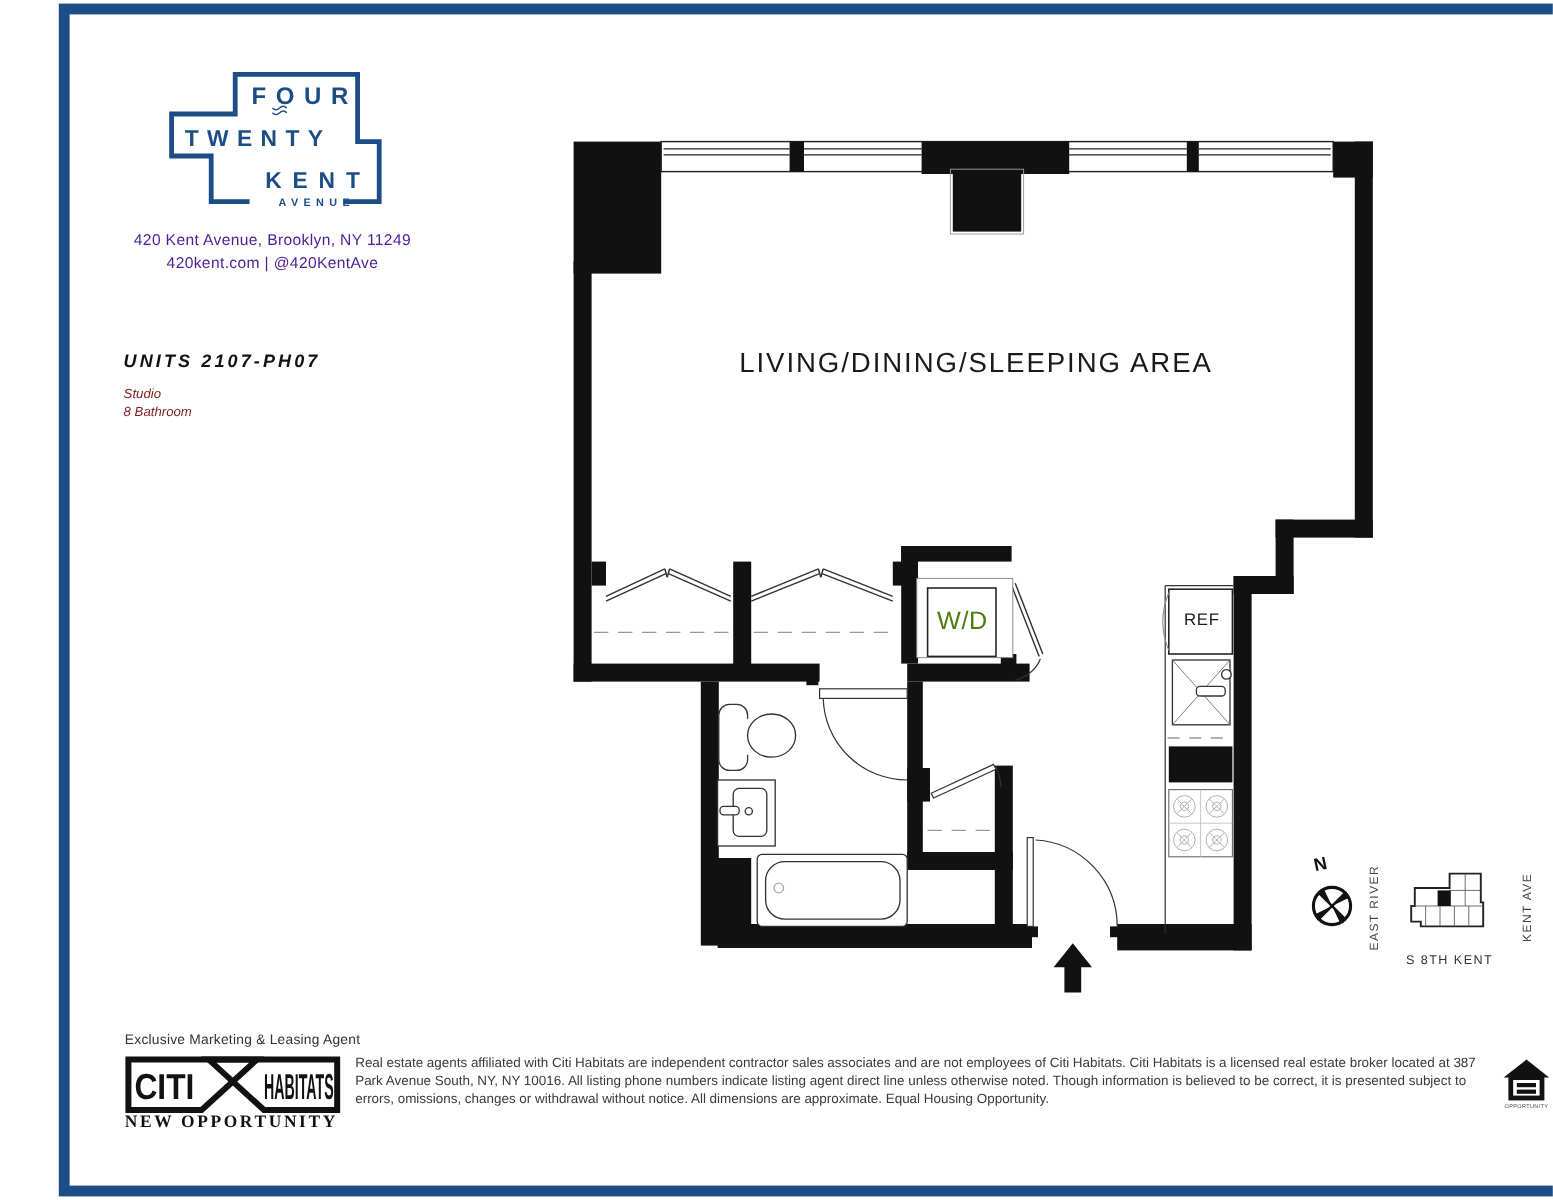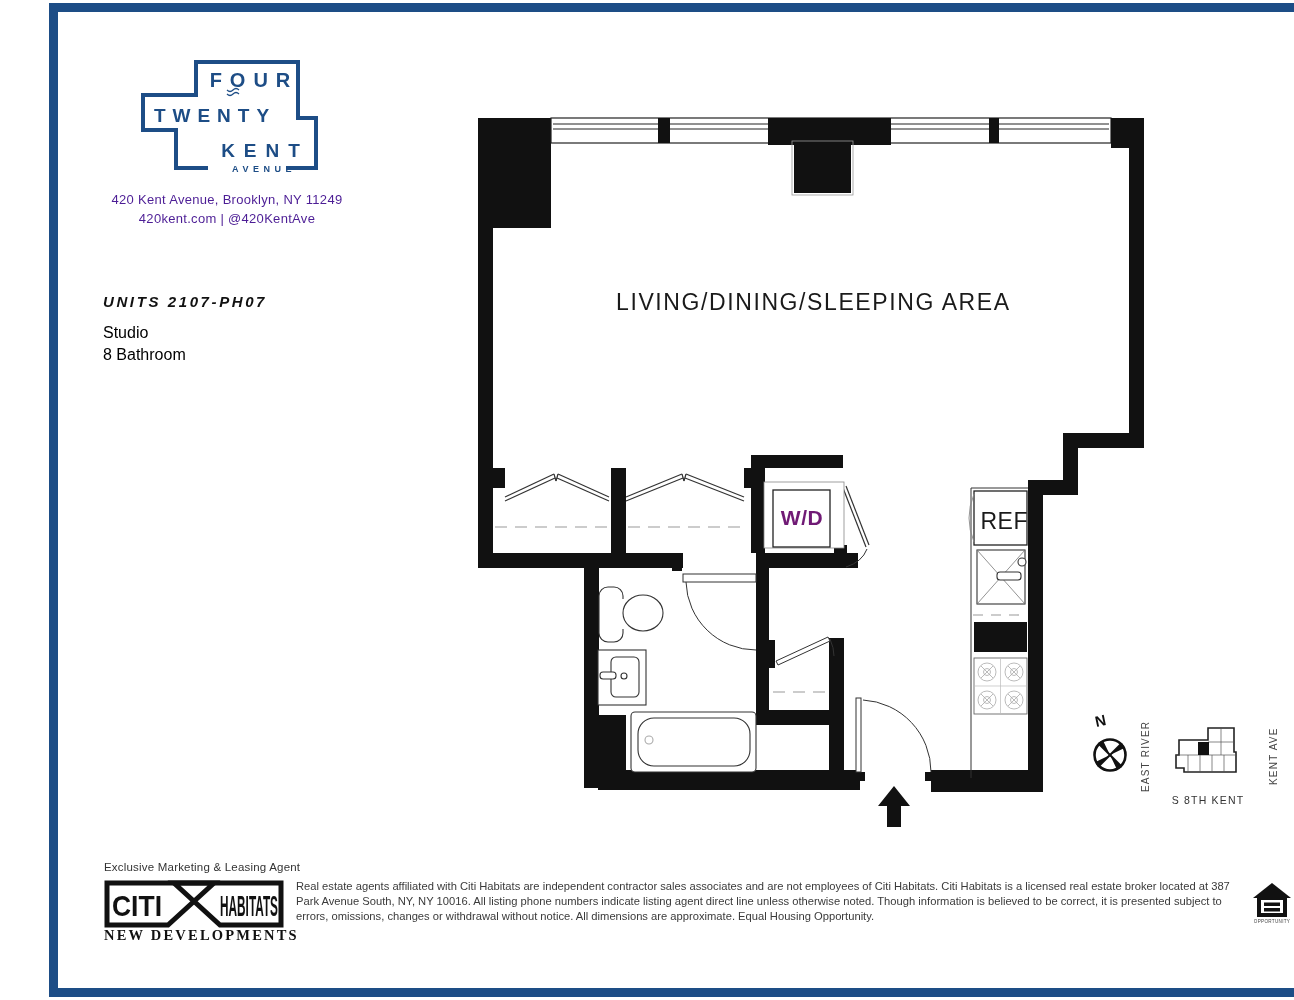--- a/index.html
+++ b/index.html
@@ -2,24 +2,24 @@
 <html><head>
 <meta charset="utf-8">
 <style>
   html,body{margin:0;padding:0;background:#fff;}
   #page{position:relative;width:1294px;height:1000px;background:#fff;overflow:hidden;
         font-family:"Liberation Sans",sans-serif;color:#222;margin-left:46px;}
   #frame{position:absolute;left:3px;top:3px;right:3px;bottom:3px;border:9px solid #1d4d86;pointer-events:none;}
   .abs{position:absolute;}
   .addr{left:55px;top:191px;width:252px;text-align:center;font-size:13px;line-height:1.45;color:#4c1d95;letter-spacing:.3px;}
   .units-title{left:57px;top:293px;font-size:15px;font-weight:bold;letter-spacing:2.6px;color:#111;font-style:italic;}
-  .units-sub{left:57px;top:322px;font-size:16px;line-height:1.38;color:#000000;}
+  .units-sub{left:57px;top:322px;font-size:11px;line-height:1.38;color:#7f1d1d;font-style:italic;}
   .living-label{left:570px;top:289px;width:370px;text-align:center;font-size:23px;font-weight:400;letter-spacing:1.6px;color:#1a1a1a;white-space:nowrap;}
-  .wd-label{left:727px;top:506px;width:58px;text-align:center;font-size:21px;font-weight:700;letter-spacing:.5px;color:#701a75;}
-  .ref-label{left:929px;top:508px;width:53px;text-align:right;font-size:23px;font-weight:300;letter-spacing:.5px;color:#1a1a1a;}
+  .wd-label{left:727px;top:506px;width:58px;text-align:center;font-size:21px;font-weight:400;letter-spacing:.5px;color:#4d7c0f;}
+  .ref-label{left:929px;top:508px;width:53px;text-align:center;font-size:14px;font-weight:300;letter-spacing:.5px;color:#1a1a1a;}
   .north-label{left:1049px;top:712px;font-size:15px;font-weight:bold;color:#111;transform:rotate(-12deg);}
   .vtext{white-space:nowrap;transform:rotate(-90deg);transform-origin:left top;font-size:10px;letter-spacing:1.2px;color:#444;}
   .walk-label{left:1124px;top:794px;width:76px;text-align:center;font-size:10.5px;letter-spacing:1.2px;color:#333;white-space:nowrap;}
   .agent-line{left:58px;top:861px;font-size:11.5px;color:#333;letter-spacing:.2px;}
   .newdev{left:58px;top:927px;font-family:"Liberation Serif",serif;font-size:14.5px;font-weight:bold;letter-spacing:2.2px;color:#111;white-space:nowrap;}
   .disclaimer{left:250px;top:879px;width:942px;font-size:11.2px;line-height:1.34;color:#3a3a3a;}
   svg text{font-family:"Liberation Sans",sans-serif;}
 </style>
 </head>
 <body>
@@ -235,21 +235,21 @@
   <div class="abs agent-line">Exclusive Marketing &amp; Leasing Agent</div>
 
   <svg class="abs" style="left:58px;top:880px;" width="180" height="48" viewBox="0 0 180 48">
     <polygon points="3,3 110,3 64,45 3,45" fill="#fff"></polygon>
     <polygon points="70,3 177,3 177,45 116,45" fill="#fff"></polygon>
     <polygon points="3,3 110,3 64,45 3,45" fill="none" stroke="#111" stroke-width="5"></polygon>
     <polygon points="70,3 177,3 177,45 116,45" fill="none" stroke="#111" stroke-width="5"></polygon>
     <text x="33" y="36" text-anchor="middle" font-size="30" font-weight="bold" fill="#111" textLength="50" lengthAdjust="spacingAndGlyphs">CITI</text>
     <text x="145" y="36" text-anchor="middle" font-size="30" font-weight="bold" fill="#111" textLength="58" lengthAdjust="spacingAndGlyphs">HABITATS</text>
   </svg>
-  <div class="abs newdev">NEW DEVELOPMENTS</div>
+  <div class="abs newdev">NEW OPPORTUNITY</div>
 
   <div class="abs disclaimer">Real estate agents affiliated with Citi Habitats are independent contractor sales associates and are not employees of Citi Habitats. Citi Habitats is a licensed real estate broker located at 387 Park Avenue South, NY, NY 10016. All listing phone numbers indicate listing agent direct line unless otherwise noted. Though information is believed to be correct, it is presented subject to errors, omissions, changes or withdrawal without notice. All dimensions are approximate. Equal Housing Opportunity.</div>
 
   <svg class="abs" style="left:1206px;top:882px;" width="40" height="50" viewBox="0 0 40 50">
     <polygon points="20,1 39,16 1,16" fill="#111"></polygon>
     <rect x="5" y="14" width="30" height="21" fill="#111"></rect>
     <rect x="9" y="18" width="22" height="13" fill="#fff"></rect>
     <rect x="12" y="20.5" width="16" height="3.5" fill="#111"></rect>
     <rect x="12" y="26" width="16" height="3.5" fill="#111"></rect>
     <text x="20" y="41" text-anchor="middle" font-size="4.6" fill="#444" letter-spacing="0.3">OPPORTUNITY</text>

